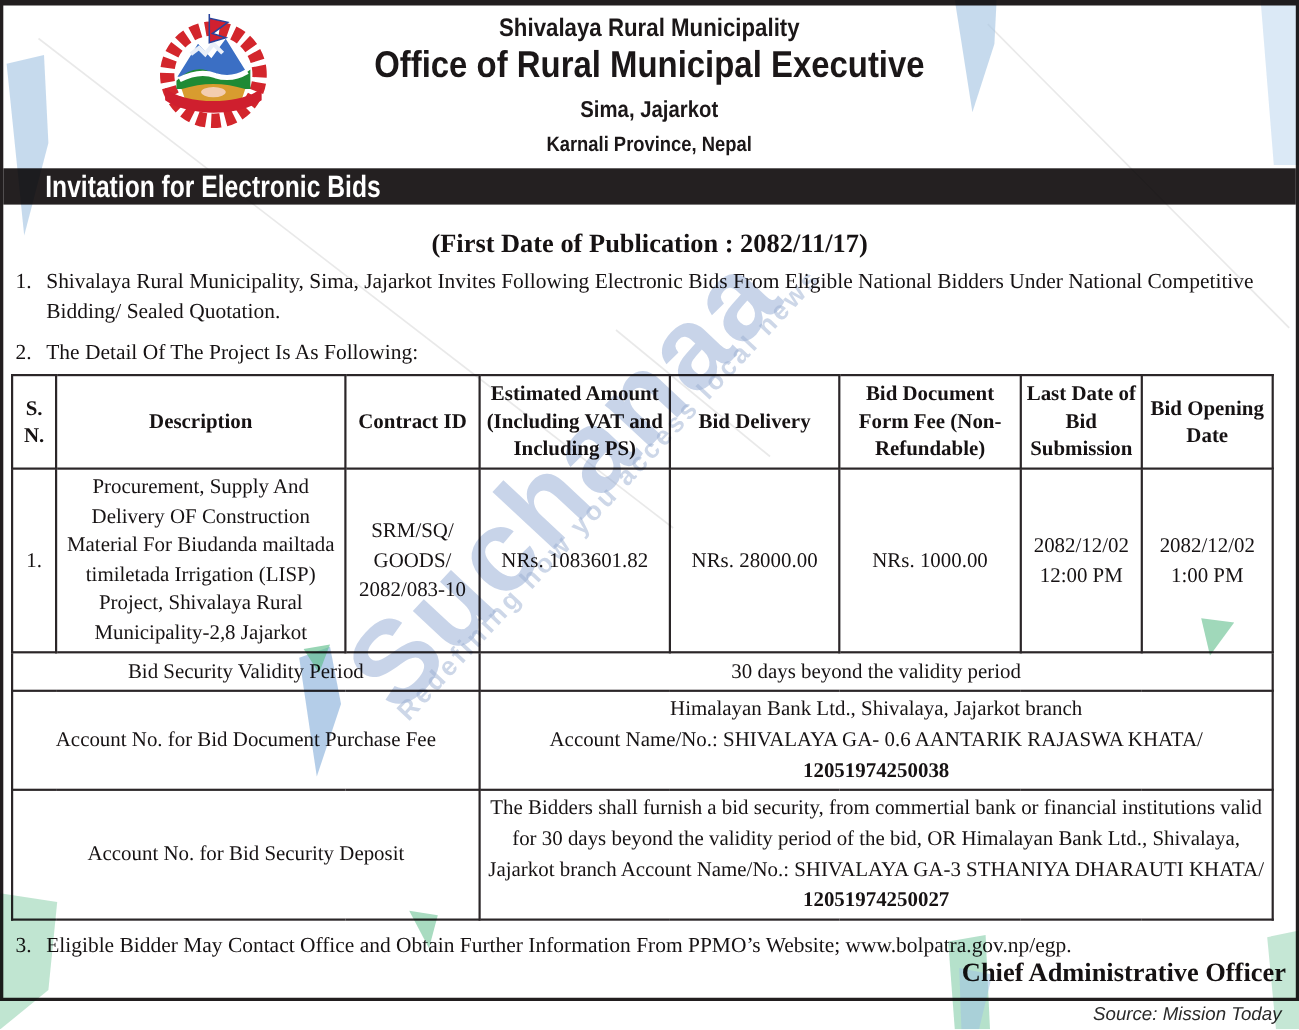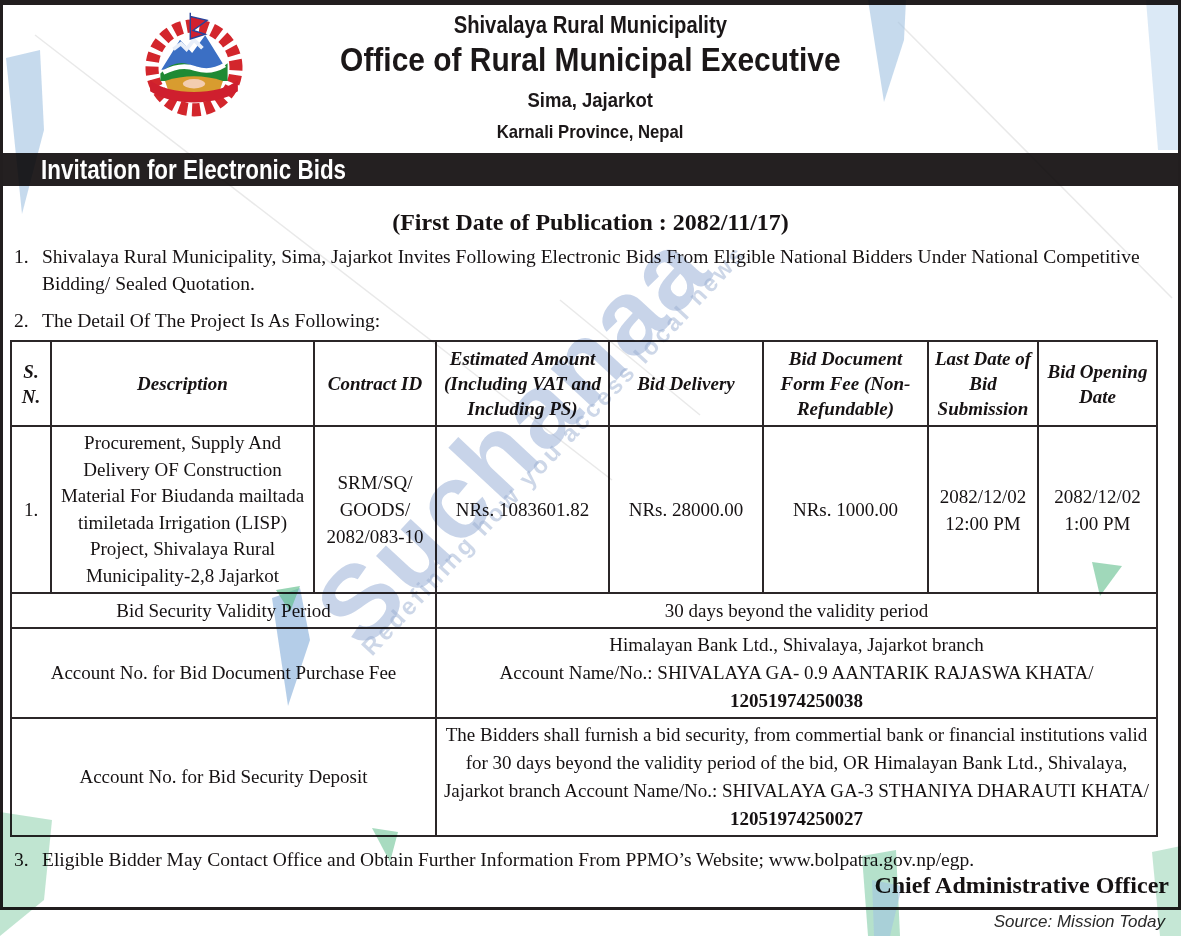--- a/index.html
+++ b/index.html
@@ -52,21 +52,21 @@
     border-collapse:collapse;table-layout:fixed;width:1146px;
     font-size:19px;
   }
   table.bid td,table.bid th{
     border:2px solid #2b2628;vertical-align:middle;text-align:center;
     padding:2px 4px;box-sizing:border-box;font-weight:normal;color:#161213;
   }
   table.bid th{font-weight:bold;line-height:25px;}
   td.desc{ text-align:left;padding:6px 4px 6px 12px;line-height:26.5px;}
   td.pre{white-space:pre-line;line-height:27px;}
-  tr.hdr-row{height:85px;font-style:italic;} tr.data-row{height:167px;}
+  tr.hdr-row{height:85px;} tr.data-row{height:167px;}
   tr.validity-row{height:35px;} tr.purchase-row{height:86px;} tr.deposit-row{height:115px;}
   td.rowlabel{text-align:left;padding-left:8px;}
   td.rowval{text-align:left;padding:5px 8px;line-height:28px;vertical-align:middle;}
   td.rowval .acct{font-weight:bold;}
   
   .signature{position:absolute;right:12px;top:872px;font-weight:bold;font-size:24px;}
   .source{position:absolute;right:16px;top:912px;
     font-family:"Liberation Sans","DejaVu Sans",sans-serif;
     font-style:italic;font-size:17px;color:#2a2a2a;}
   
@@ -162,21 +162,21 @@
 1:00 PM</td>
     </tr>
     <tr class="validity-row">
       <td colspan="3" class="rowlabel">Bid Security Validity Period</td>
       <td colspan="5" class="rowval">30 days beyond the validity period</td>
     </tr>
     <tr class="purchase-row">
       <td colspan="3" class="rowlabel">Account No. for Bid Document Purchase Fee</td>
       <td colspan="5" class="rowval">
         <div>Himalayan Bank Ltd., Shivalaya, Jajarkot branch</div>
-        <div>Account Name/No.: SHIVALAYA GA- 0.9 AANTARIK RAJASWA KHATA/</div>
+        <div>Account Name/No.: SHIVALAYA GA- 0.6 AANTARIK RAJASWA KHATA/</div>
         <div class="acct">12051974250038</div>
       </td>
     </tr>
     <tr class="deposit-row">
       <td colspan="3" class="rowlabel">Account No. for Bid Security Deposit</td>
       <td colspan="5" class="rowval">
         <span>The Bidders shall furnish a bid security, from commertial bank or financial institutions valid for 30 days beyond the validity period of the bid, OR Himalayan Bank Ltd., Shivalaya, Jajarkot branch Account Name/No.: SHIVALAYA GA-3 STHANIYA DHARAUTI KHATA/ </span><span class="acct">12051974250027</span>
       </td>
     </tr>
   </tbody>

